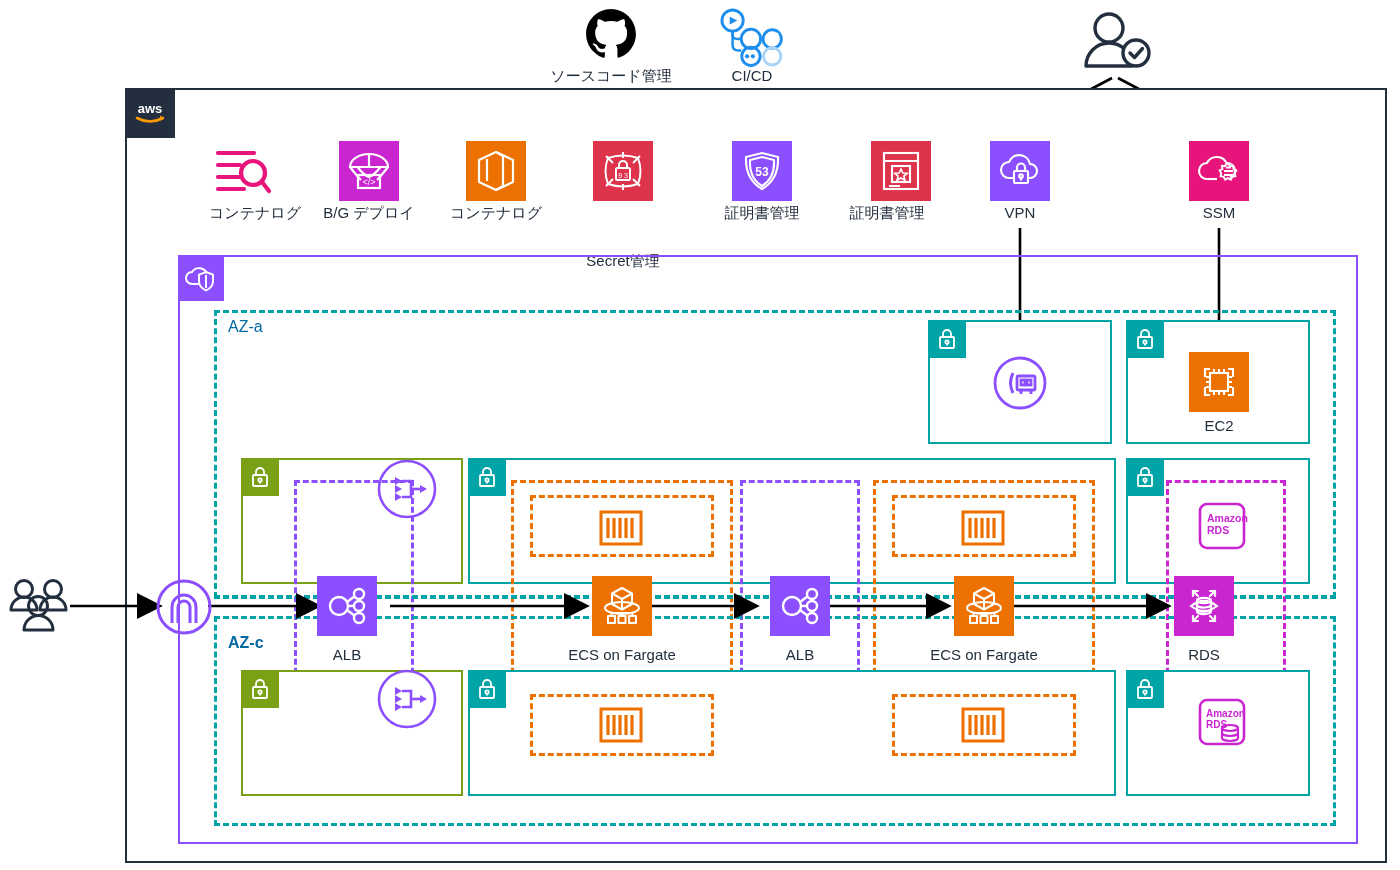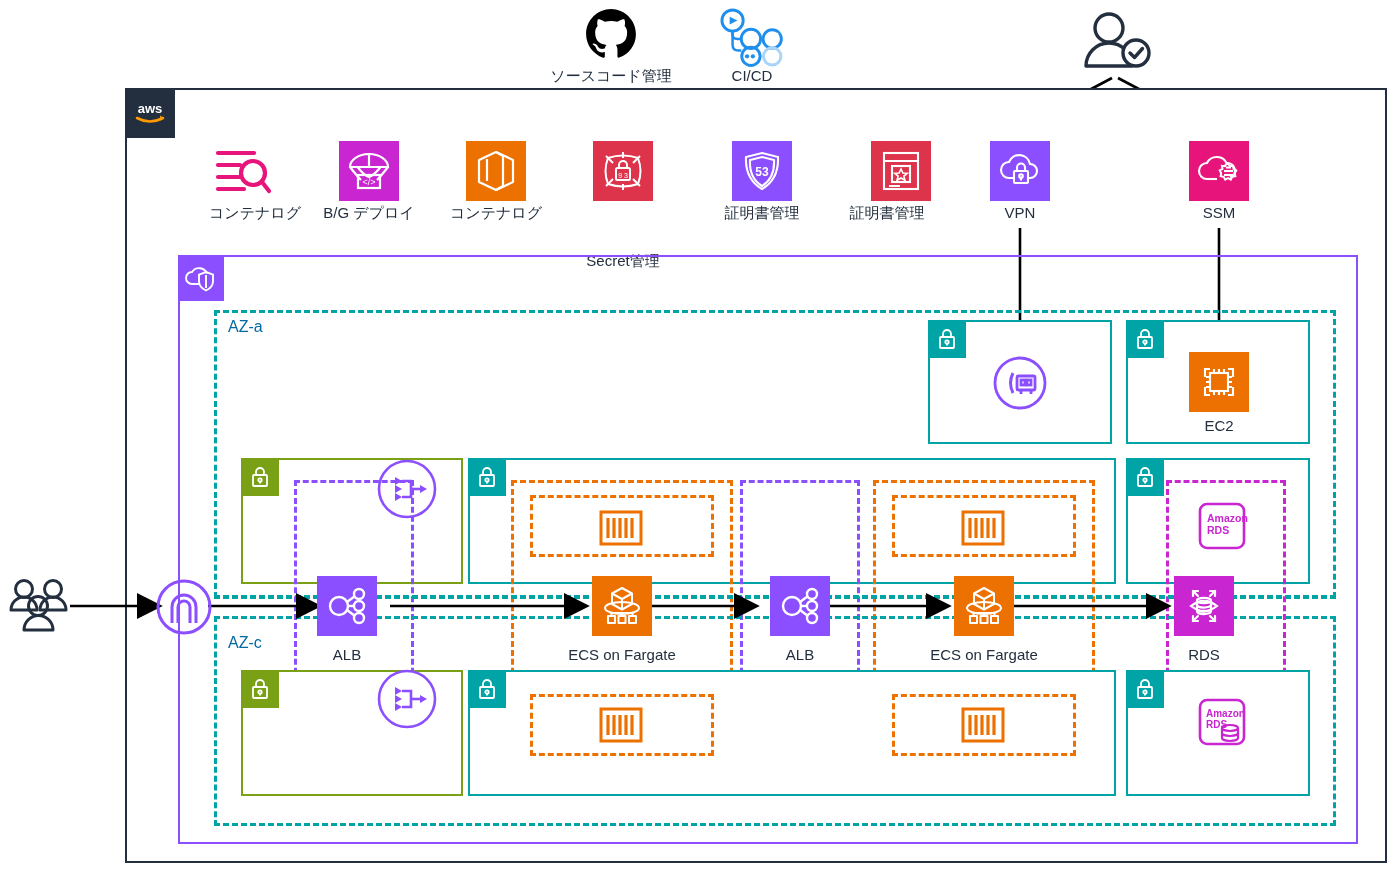--- a/index.html
+++ b/index.html
@@ -293,21 +293,21 @@
         <path d="M22 10 l7 2.7 v6.5 q0 6 -7 9.3 q-7-3.3 -7-9.3 v-6.5z"></path>
         <line x1="22" y1="13" x2="22" y2="26"></line>
       </g>
     </svg>
   </div>
 
   <div class="az-box" style="left:214px; top:310px; width:1122px; height:288px;"></div>
   <div class="az-lbl" style="left:228px; top:318px;">AZ-a</div>
 
   <div class="az-box" style="left:214px; top:616px; width:1122px; height:210px;"></div>
-  <div class="az-lbl" style="left:228px; top:634px;">AZ-c</div>
+  <div class="az-lbl" style="left:228px; top:634px;font-weight:bold;">AZ-c</div>
 
   <div class="subnet priv" style="left:928px; top:320px; width:184px; height:124px;">
     <div class="subnet-tag">
       <svg width="20" height="22" viewBox="0 0 20 22">
           <g stroke="#fff" stroke-width="1.8" fill="none">
             <rect x="3" y="9" width="14" height="11" rx="1"></rect>
             <path d="M6 9V6a4 4 0 0 1 8 0v3"></path>
             <circle cx="10" cy="14" r="1.7"></circle>
             <line x1="10" y1="15.5" x2="10" y2="17.5"></line>
           </g>

